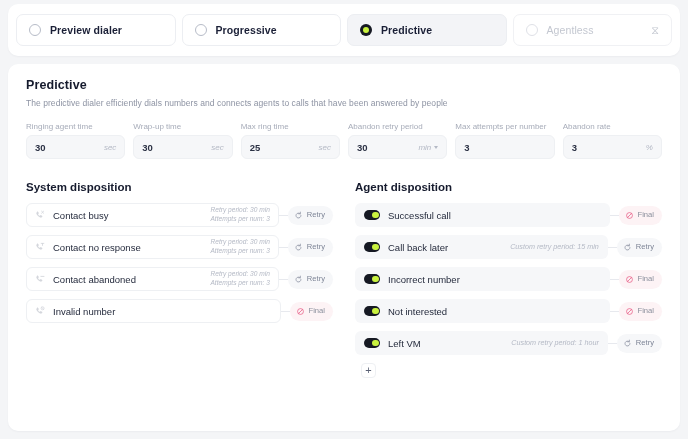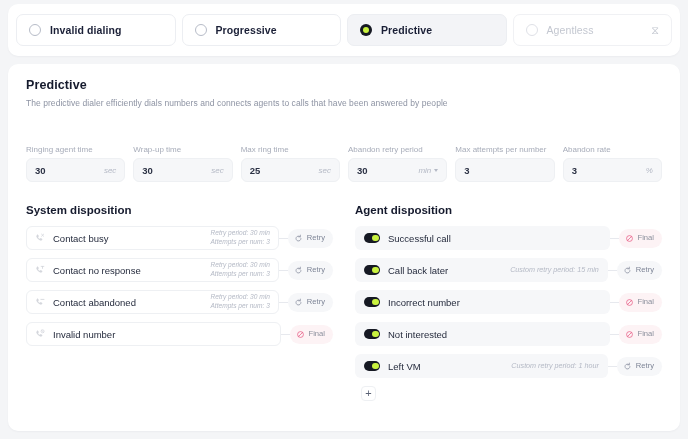--- a/index.html
+++ b/index.html
@@ -89,21 +89,21 @@
 
   .sec-title { font-size: 12.5px; font-weight: 700; color: #151a2d; letter-spacing: .1px; }
   .sec-desc  { font-size: 8.5px; color: #8d93a3; margin-top: 6px; letter-spacing: .05px; }
 
   
   .fields {
     display: flex;
     gap: 8px;
     margin-top: 14px;
   }
-  .field { flex: 1 1 0; min-width: 0; margin-top: 23px; }
+  .field { flex: 1 1 0; min-width: 0; }
   .field-label {
     font-size: 8px;
     color: #a7acb9;
     margin-bottom: 4px;
     white-space: nowrap;
     overflow: hidden;
     text-overflow: ellipsis;
   }
   .field-box {
     height: 24px;
@@ -228,21 +228,21 @@
     background: #fff;
   }
 </style>
 </head>
 <body>
 
 <div class="mode-card">
   <div id="mode-list" style="display:flex;flex:1 1 auto;gap:6px;">
       <div class="mode-opt">
         <span class="radio"></span>
-        <span class="mode-label">Invalid dialing</span>
+        <span class="mode-label">Preview dialer</span>
       </div>
       <div class="mode-opt">
         <span class="radio"></span>
         <span class="mode-label">Progressive</span>
       </div>
       <div class="mode-opt selected">
         <span class="radio checked"></span>
         <span class="mode-label">Predictive</span>
       </div>
       <div class="mode-opt disabled">

